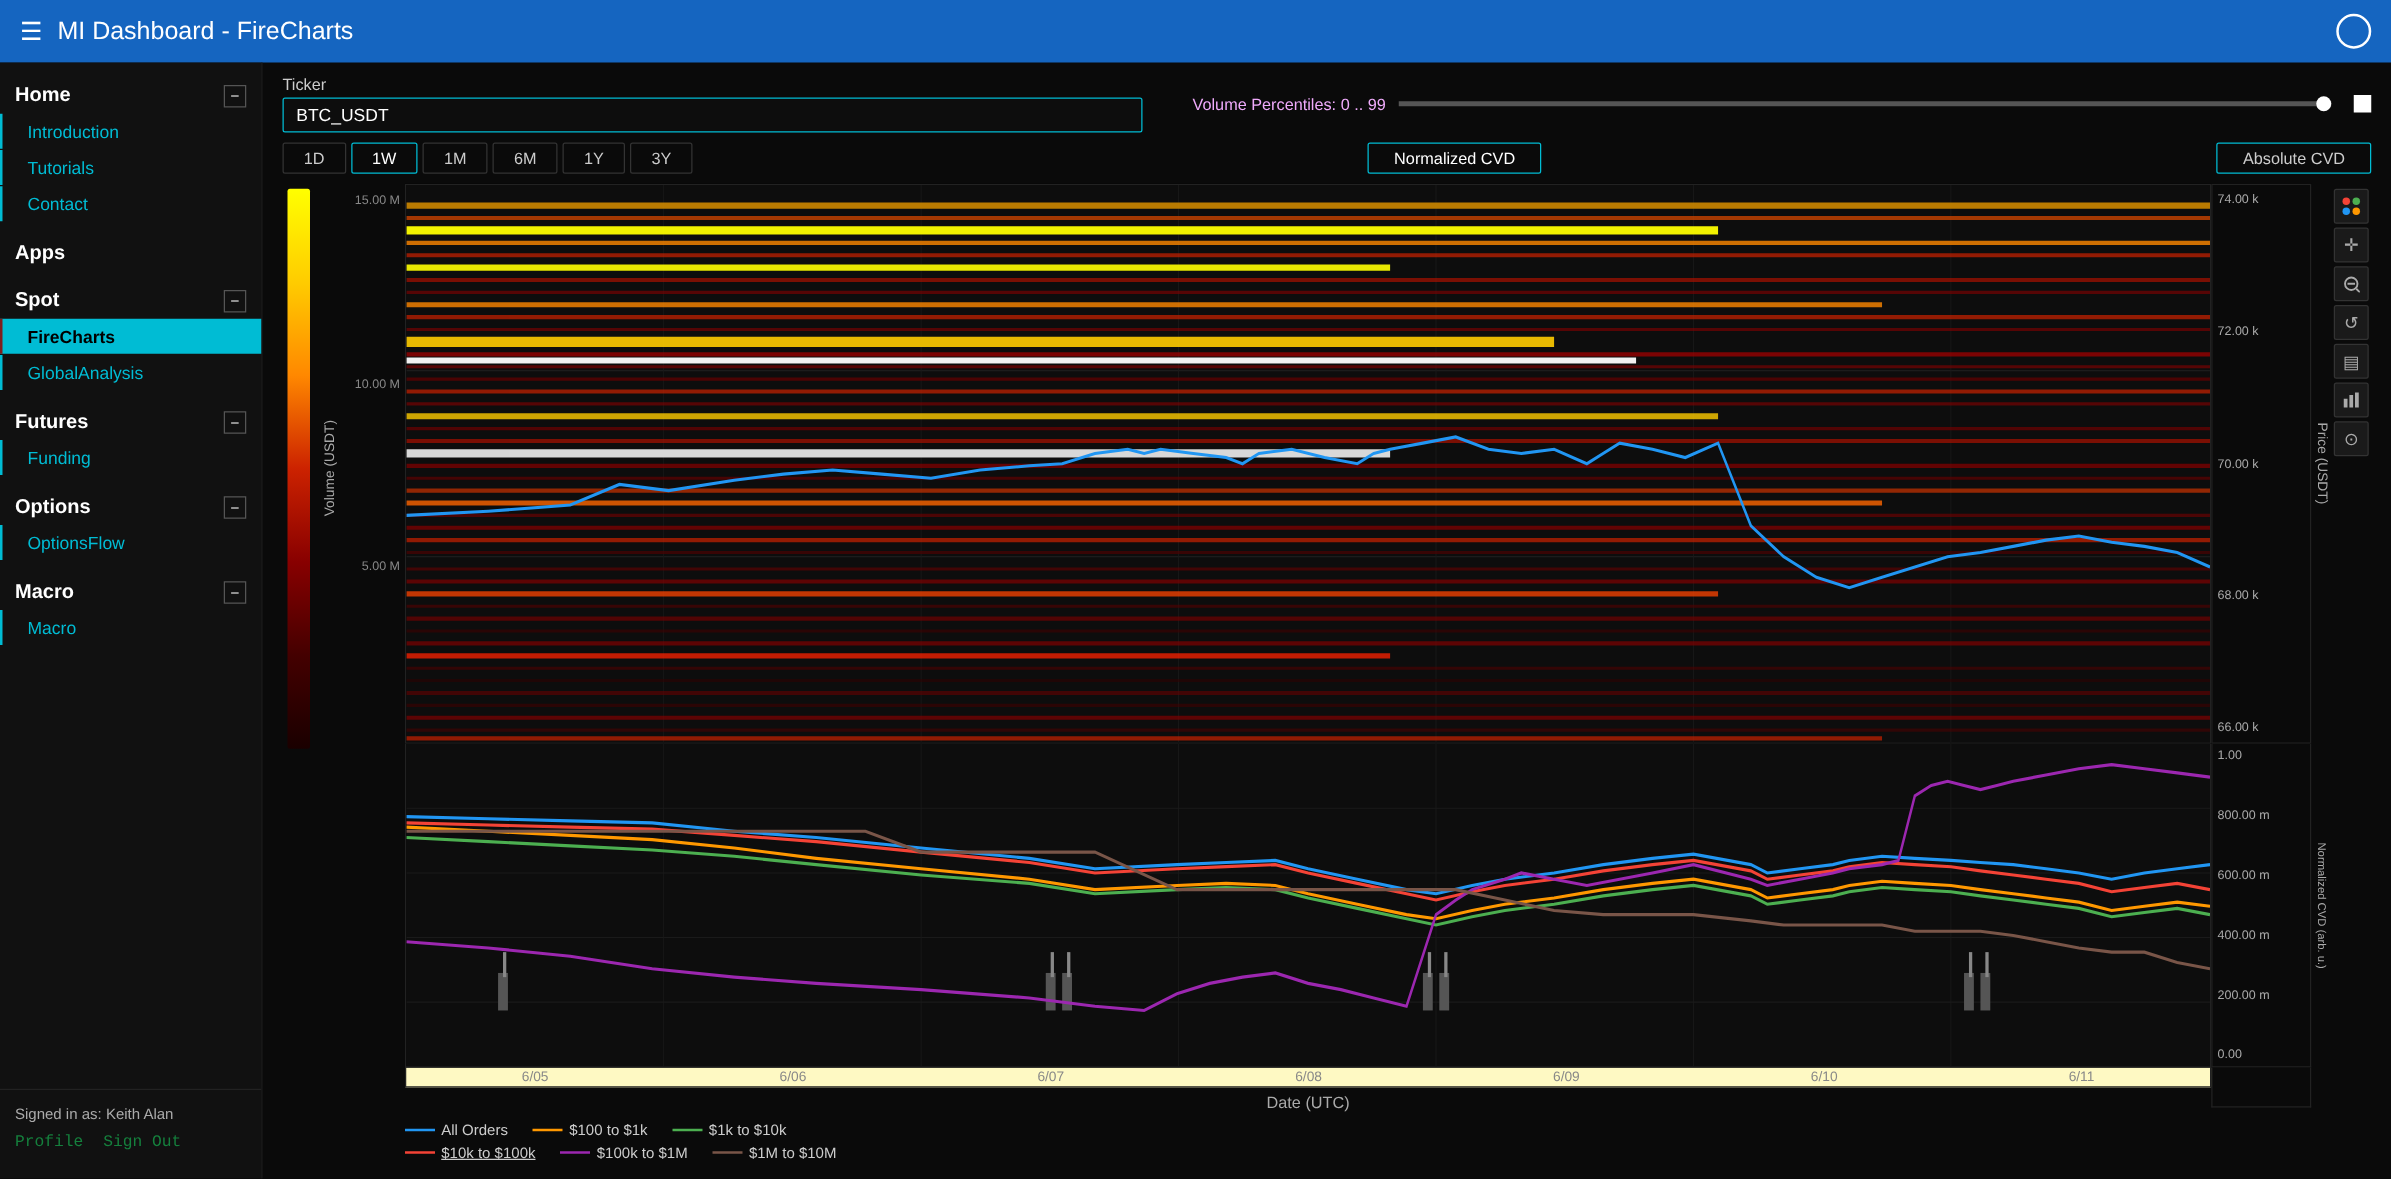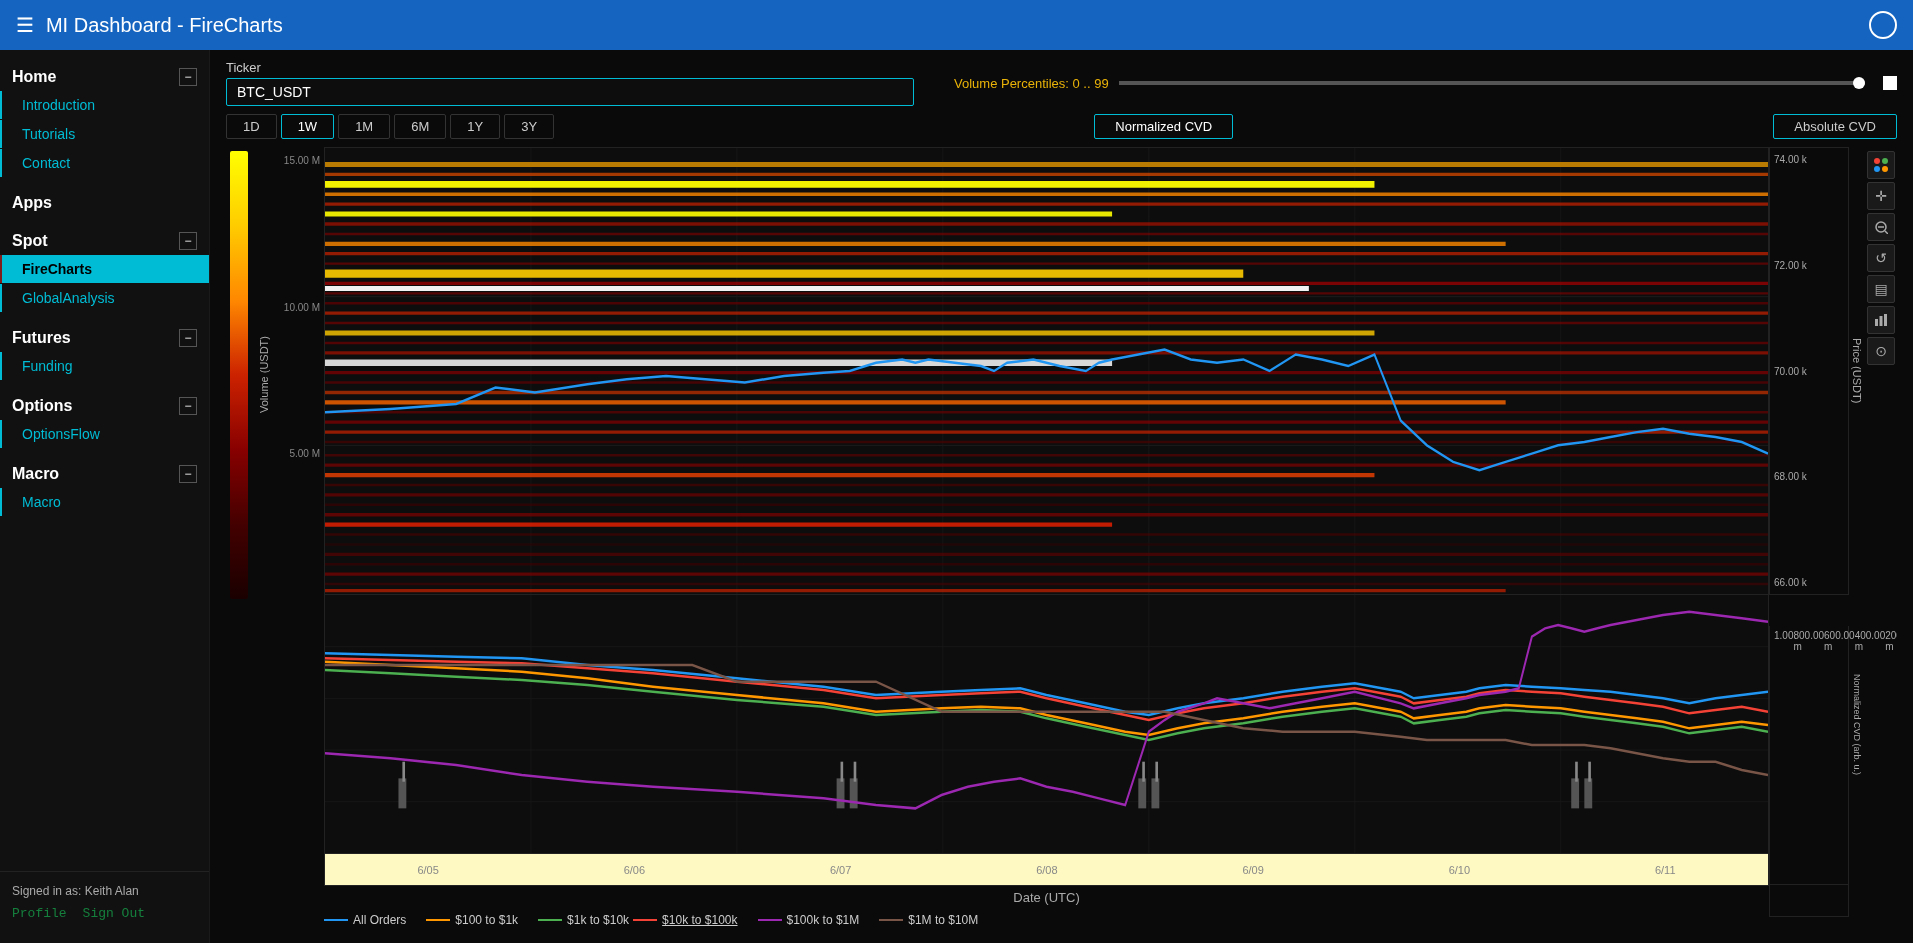--- a/index.html
+++ b/index.html
@@ -102,21 +102,21 @@
       border-radius: 2px;
     }
 
     .volume-percentiles {
       display: flex;
       align-items: center;
       gap: 10px;
       margin-left: 20px;
       flex: 1;
     }
-    .vol-label { font-size: 13px; color: #eab308; white-space: nowrap; }
+    .vol-label { font-size: 13px; color: #f0abfc; white-space: nowrap; }
     .vol-slider-track { flex: 1; height: 4px; background: #555; position: relative; }
     .vol-slider-thumb { width: 12px; height: 12px; background: #fff; border-radius: 50%; position: absolute; right: 0; top: -4px; }
     .vol-checkbox { width: 14px; height: 14px; background: #fff; margin-left: 8px; }
 
     
     .period-row {
       display: flex;
       gap: 4px;
       margin-bottom: 8px;
       align-items: center;
@@ -420,21 +420,21 @@
             <span>6/09</span>
             <span>6/10</span>
             <span>6/11</span>
           </div>
         </div>
 
         <div style="text-align:center;color:#aaa;font-size:13px;padding:4px 0;">
           <span>Date (UTC)</span>
         </div>
 
-        <div style="padding:4px 0;display:flex;flex-direction:row;gap:4px;">
+        <div style="padding:4px 0;display:flex;flex-direction:column;gap:4px;">
           <div style="display:flex;gap:20px;align-items:center;">
             <div style="display:flex;align-items:center;gap:5px;">
               <div style="width:24px;height:2px;background:#2196F3;"></div>
               <span style="color:#ccc;font-size:12px;">All Orders</span>
             </div>
             <div style="display:flex;align-items:center;gap:5px;">
               <div style="width:24px;height:2px;background:#FF9800;"></div>
               <span style="color:#ccc;font-size:12px;">$100 to $1k</span>
             </div>
             <div style="display:flex;align-items:center;gap:5px;">
@@ -462,21 +462,21 @@
       <div style="display:flex;flex-direction:column;width:80px;flex-shrink:0;">
 
         <div style="flex:0 0 57%;display:flex;flex-direction:column;justify-content:space-between;padding:6px 4px;text-align:left;color:#aaa;font-size:10px;border:1px solid #222;background:#0a0a0a;">
           <span>74.00 k</span>
           <span>72.00 k</span>
           <span>70.00 k</span>
           <span>68.00 k</span>
           <span>66.00 k</span>
         </div>
 
-        <div style="flex:0 0 33%;display:flex;flex-direction:row;justify-content:space-between;padding:4px;text-align:left;color:#aaa;font-size:10px;border:1px solid #222;border-top:none;background:#0a0a0a;margin-top:31px;">
+        <div style="flex:0 0 33%;display:flex;flex-direction:column;justify-content:space-between;padding:4px;text-align:left;color:#aaa;font-size:10px;border:1px solid #222;border-top:none;background:#0a0a0a;">
           <span>1.00</span>
           <span>800.00 m</span>
           <span>600.00 m</span>
           <span>400.00 m</span>
           <span>200.00 m</span>
           <span>0.00</span>
         </div>
         <div style="height:32px;background:#0a0a0a;border:1px solid #222;border-top:none;"></div>
       </div>
 

